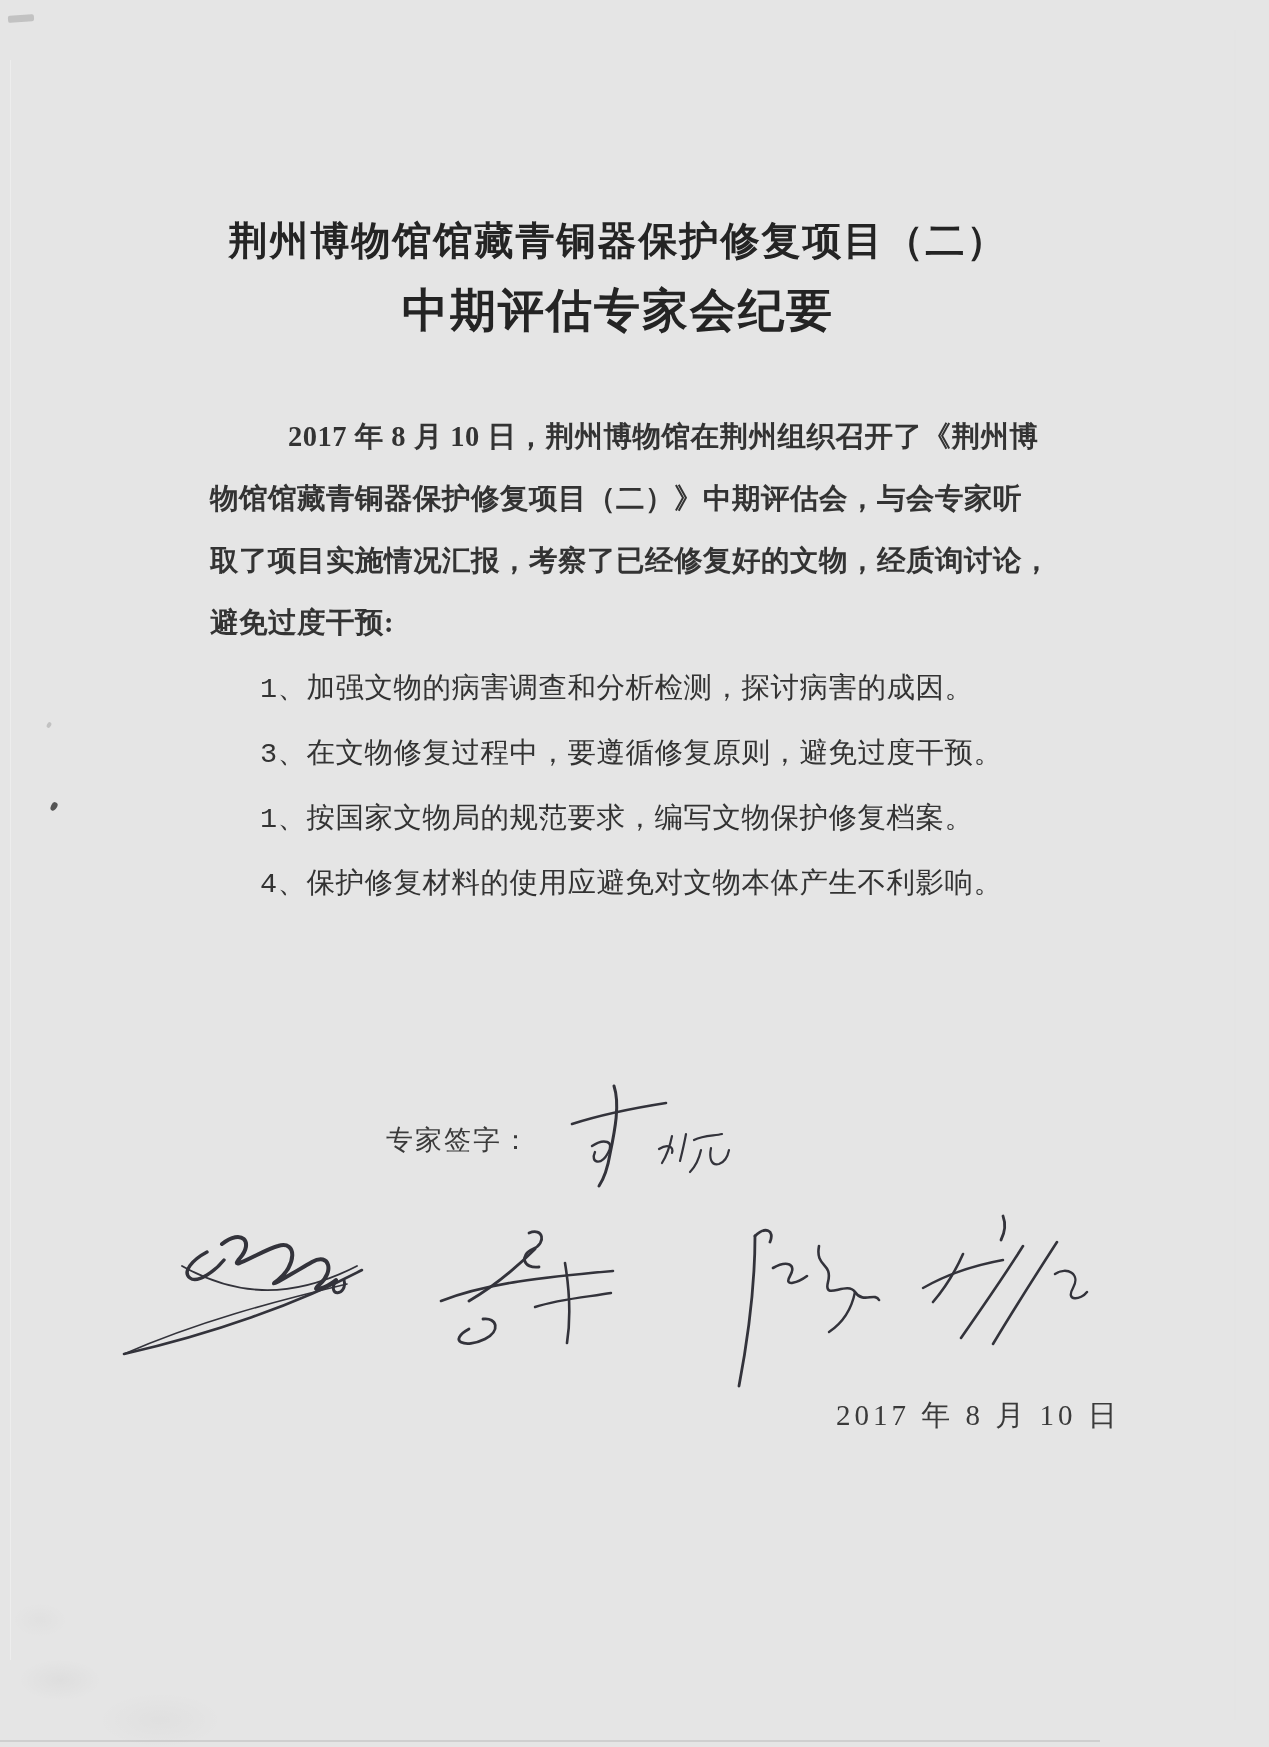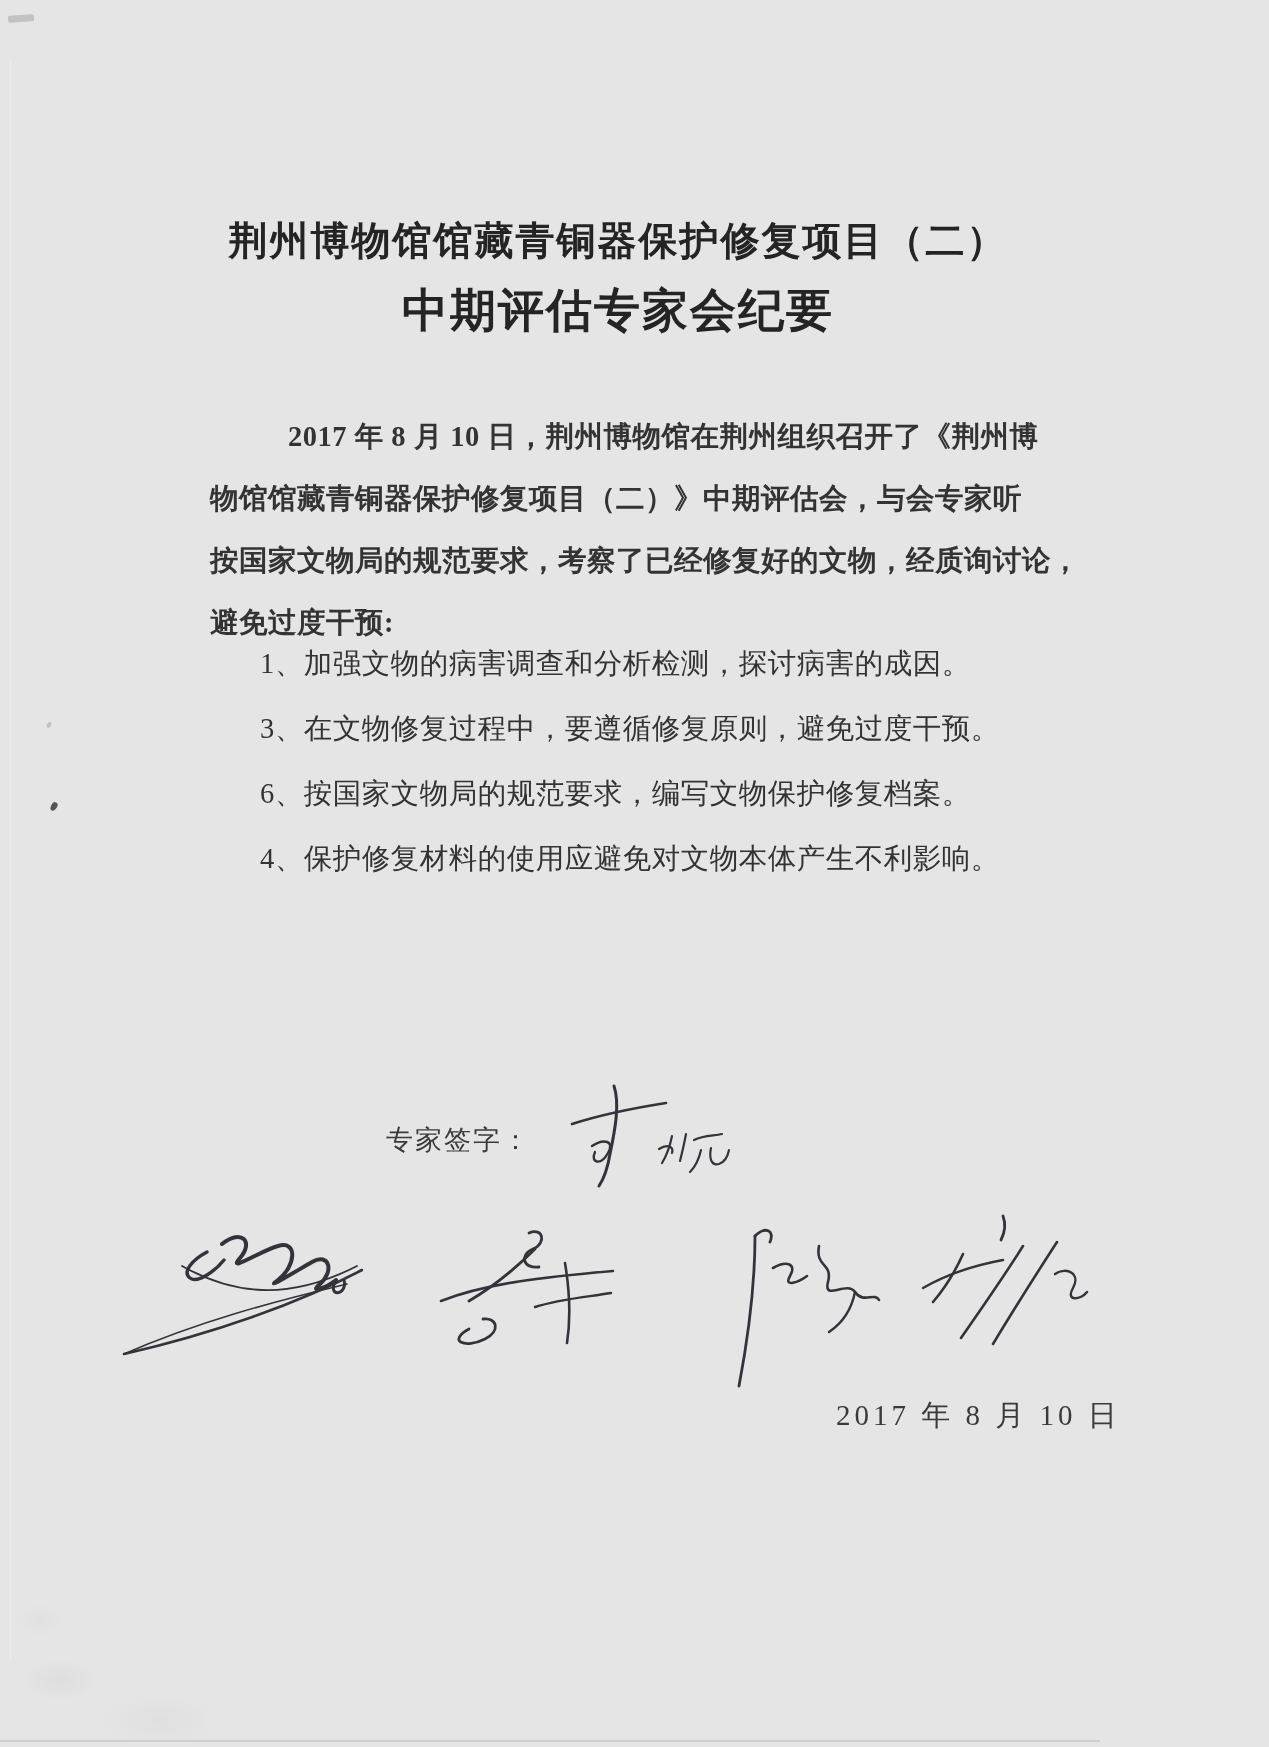--- a/index.html
+++ b/index.html
@@ -27,21 +27,21 @@
   .title{position:absolute;left:0;width:1236px;text-align:center;
     font-family:"Liberation Sans","DejaVu Sans",sans-serif;
     font-weight:bold;color:#242424;letter-spacing:2px;white-space:nowrap;}
   .title-1{top:214px;font-size:39px;}
   .title-2{top:280px;font-size:46px;}
 
   .body-text{position:absolute;left:210px;top:406px;width:800px;font-size:28.5px;color:#333;}
   .body-line{height:62px;line-height:62px;white-space:nowrap;letter-spacing:.5px;font-weight:bold;}
   .body-line.indent{text-indent:78px;}
 
-  .opinions{position:absolute;left:260px;top:631px;font-size:28.5px;color:#333;}
+  .opinions{position:absolute;left:260px;top:657px;font-size:28.5px;color:#333;font-family:Liberation Mono, monospace;}
   .opinion-item{height:65px;line-height:65px;white-space:nowrap;letter-spacing:.5px;}
 
   .sig-label{position:absolute;left:386px;top:1122px;font-size:27px;color:#3a3a3a;letter-spacing:2px;}
 
   .signature{position:absolute;}
   .signature svg{display:block;width:100%;height:100%;}
   .signature path{fill:none;stroke:#33333b;stroke-linecap:round;stroke-linejoin:round;}
 
   .doc-date{position:absolute;left:836px;top:1396px;font-size:29px;color:#3a3a3a;letter-spacing:4px;white-space:nowrap;}
 </style>
@@ -57,28 +57,28 @@
   <div class="speck-1"></div>
   <div class="speck-2"></div>
   <div class="noise-bl"></div>
 
   <div class="title title-1">荆州博物馆馆藏青铜器保护修复项目（二）</div>
   <div class="title title-2">中期评估专家会纪要</div>
 
   <div class="body-text">
     <div class="body-line indent">2017 年 8 月 10 日，荆州博物馆在荆州组织召开了《荆州博</div>
     <div class="body-line">物馆馆藏青铜器保护修复项目（二）》中期评估会，与会专家听</div>
-    <div class="body-line">按国家文物局的规范要求，考察了已经修复好的文物，经质询讨论，</div>
+    <div class="body-line">取了项目实施情况汇报，考察了已经修复好的文物，经质询讨论，</div>
     <div class="body-line">避免过度干预:</div>
   </div>
 
   <div class="opinions">
     <div class="opinion-item">1、加强文物的病害调查和分析检测，探讨病害的成因。</div>
     <div class="opinion-item">3、在文物修复过程中，要遵循修复原则，避免过度干预。</div>
-    <div class="opinion-item">6、按国家文物局的规范要求，编写文物保护修复档案。</div>
+    <div class="opinion-item">1、按国家文物局的规范要求，编写文物保护修复档案。</div>
     <div class="opinion-item">4、保护修复材料的使用应避免对文物本体产生不利影响。</div>
   </div>
 
   <div class="sig-label">专家签字：</div>
 
   <div class="signature" style="left:552px;top:1082px;width:180px;height:115px;">
     <svg viewBox="0 0 180 115">
       <path d="M62,4 C68,22 63,48 58,72 C56,84 53,95 47,104" stroke-width="3"></path>
       <path d="M20,42 C48,33 82,26 114,21" stroke-width="2.6"></path>
       <path d="M40,64 C52,56 63,59 56,71 C49,84 38,81 43,70" stroke-width="2.4"></path>

